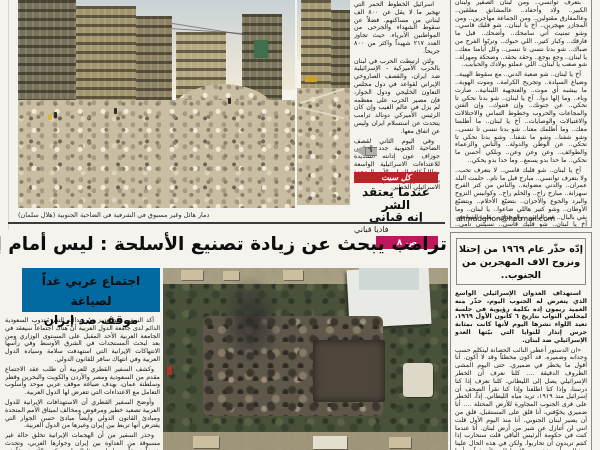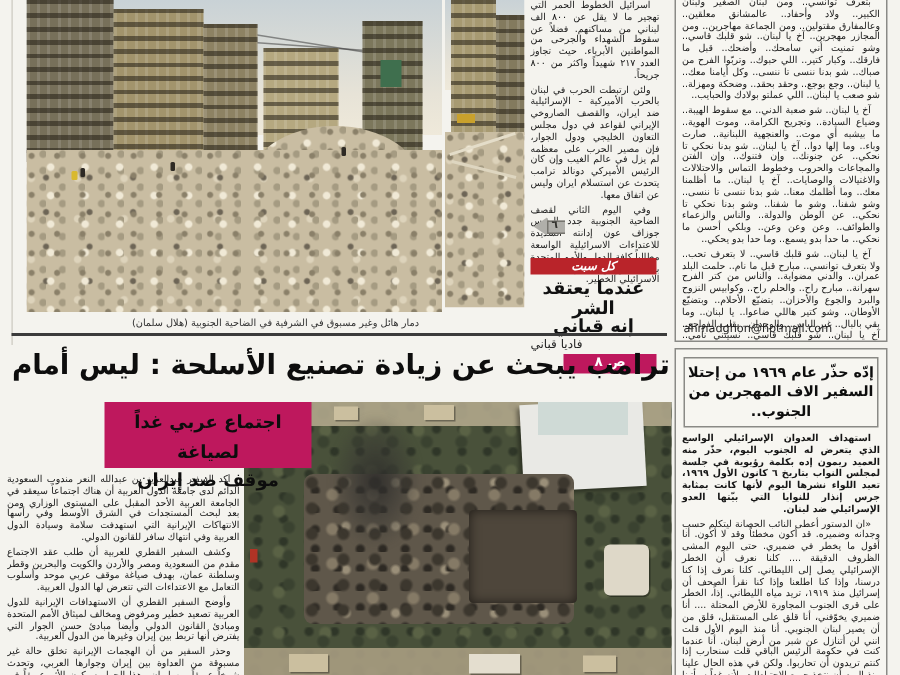--- a/index.html
+++ b/index.html
@@ -44,22 +44,22 @@
   .smoke{background:radial-gradient(closest-side, rgba(45,44,42,.9), rgba(55,54,50,.55), rgba(60,60,55,0));filter:blur(2px);border-radius:50%;}
   .bldg-small{background:#cbbf9f;box-shadow:1px 1px 0 rgba(0,0,0,.35);}
   
   .headline-main{font-weight:bold;font-size:18.5px;line-height:36px;text-align:center;white-space:nowrap;color:#0d0d0d;}
   .promo-banner{background:#b9242a;color:#fff;text-align:center;font-weight:bold;font-style:italic;font-size:8px;line-height:11px;}
   .promo-title{font-weight:bold;font-size:12px;line-height:12.5px;text-align:center;color:#111;}
   .promo-author{font-size:8px;text-align:left;color:#222;}
   .promo-page{background:#be185d;color:#fff;text-align:center;font-weight:bold;font-size:9px;line-height:13px;margin-left:22px;}
   .box-headline{font-weight:bold;text-align:center;color:#0d0d0d;}
   .email{font-size:7.5px;direction:ltr;text-align:left;color:#222;}
-  .caption{font-size:6.5px;color:#2c2c2c;text-align:center;}
-  .graybox{background:#be185d;margin-left:48px;}
+  .caption{font-size:6.5px;color:#2c2c2c;text-align:left;}
+  .graybox{background:#0369a1;}
   .arrow-tri{width:0;height:0;border-top:6px solid transparent;border-bottom:6px solid transparent;border-left:none;border-right:9px solid #b0afaa;}
   .arrow-tail{width:11px;height:7px;background:#b0afaa;border:1px solid #76756f;border-right:none;}
   .vhair{width:1px;background:#d7d5cd;}
 </style>
 </head>
 <body>
 
 <div id="page">
 
   <div class="abs vhair" style="right:591px;top:0;height:230px"></div>
@@ -125,21 +125,21 @@
   </div>
 
   <div class="abs caption" style="left:18px;top:211px;width:332px">دمار هائل وغير مسبوق في الشرفية في الضاحية الجنوبية (هلال سلمان)</div>
 
   <div class="abs rule" style="left:8px;top:222px;width:437px"></div>
   <div class="abs headline-main" style="left:0;top:226px;width:447px">ترامب يبحث عن زيادة تصنيع الأسلحة : ليس أمام إيران سوى الإستسلام</div>
 
   <div class="abs boxed" style="right:8px;top:232px;width:140px;height:218px">
     <div style="border:1px solid #8a8a86;margin:5px 5px 4px 5px;padding:3px 2px">
       <div class="box-headline" style="font-size:9.5px;line-height:13px;white-space:nowrap;overflow:hidden">إدّه حذّر عام ١٩٦٩ من إحتلال الليطاني</div>
-      <div class="box-headline" style="font-size:9.5px;line-height:13px">السفير الاف المهجرين من الجنوب..</div>
+      <div class="box-headline" style="font-size:9.5px;line-height:13px">ونزوح الاف المهجرين من الجنوب..</div>
     </div>
     <div class="jtext smalltxt" style="padding:0 4px">
       <p style="font-weight:bold">استهداف العدوان الإسرائيلي الواسع الذي يتعرض له الجنوب اليوم، حذّر منه العميد ريمون إده بكلمة رؤيوية في جلسة لمجلس النواب بتاريخ ٦ كانون الأول ١٩٦٩، تعيد اللواء نشرها اليوم لأنها كانت بمثابة جرس إنذار للنوايا التي بيّتها العدو الإسرائيلي ضد لبنان.</p>
       <p>«ان الدستور أعطى النائب الحصانة ليتكلم حسب وجدانه وضميره. قد أكون مخطئاً وقد لا أكون. أنا أقول ما يخطر في ضميري. حتى اليوم المشى الظروف الدقيقة .... كلنا نعرف أن الخطر الإسرائيلي يصل إلى الليطاني. كلنا نعرف إذا كنا درسنا، وإذا كنا اطلعنا وإذا كنا نقرأ الصحف أن إسرائيل منذ ١٩١٩، تريد مياه الليطاني. إذاً، الخطر على قرى الجنوب المجاورة للأرض المحتلة .... أنا ضميري يخوّفني، أنا قلق على المستقبل، قلق من أن يصير لبنان الجنوبي. أنا منذ اليوم الأول قلت انني لن أتنازل عن شبر من أرض لبنان. أنا عندما كنت في حكومة الرئيس الباقي قلت سنحارب إذا كنتم تريدون أن تحاربوا. ولكن في هذه الحال علينا منذ اليوم أن نتخذ جميع الاحتياطات، لأنه غداً سيأتينا أجالون لبنانيون. ما هي الاحتياطات التي اتخذتها حكومة رشيد كرامي؟ لا شيء. لهذا إذا صار ما صار وجاءنا خمسون ألفاً من الجنوب ابن</p>
     </div>
   </div>
 
   <div class="abs photo veg" style="left:163px;top:268px;width:285px;height:182px">
     <div class="abs" style="left:0;top:0;width:285px;height:16px;background:#b7ad90;opacity:.85"></div>
     <div class="abs bldg-small" style="left:18px;top:2px;width:22px;height:10px"></div>

